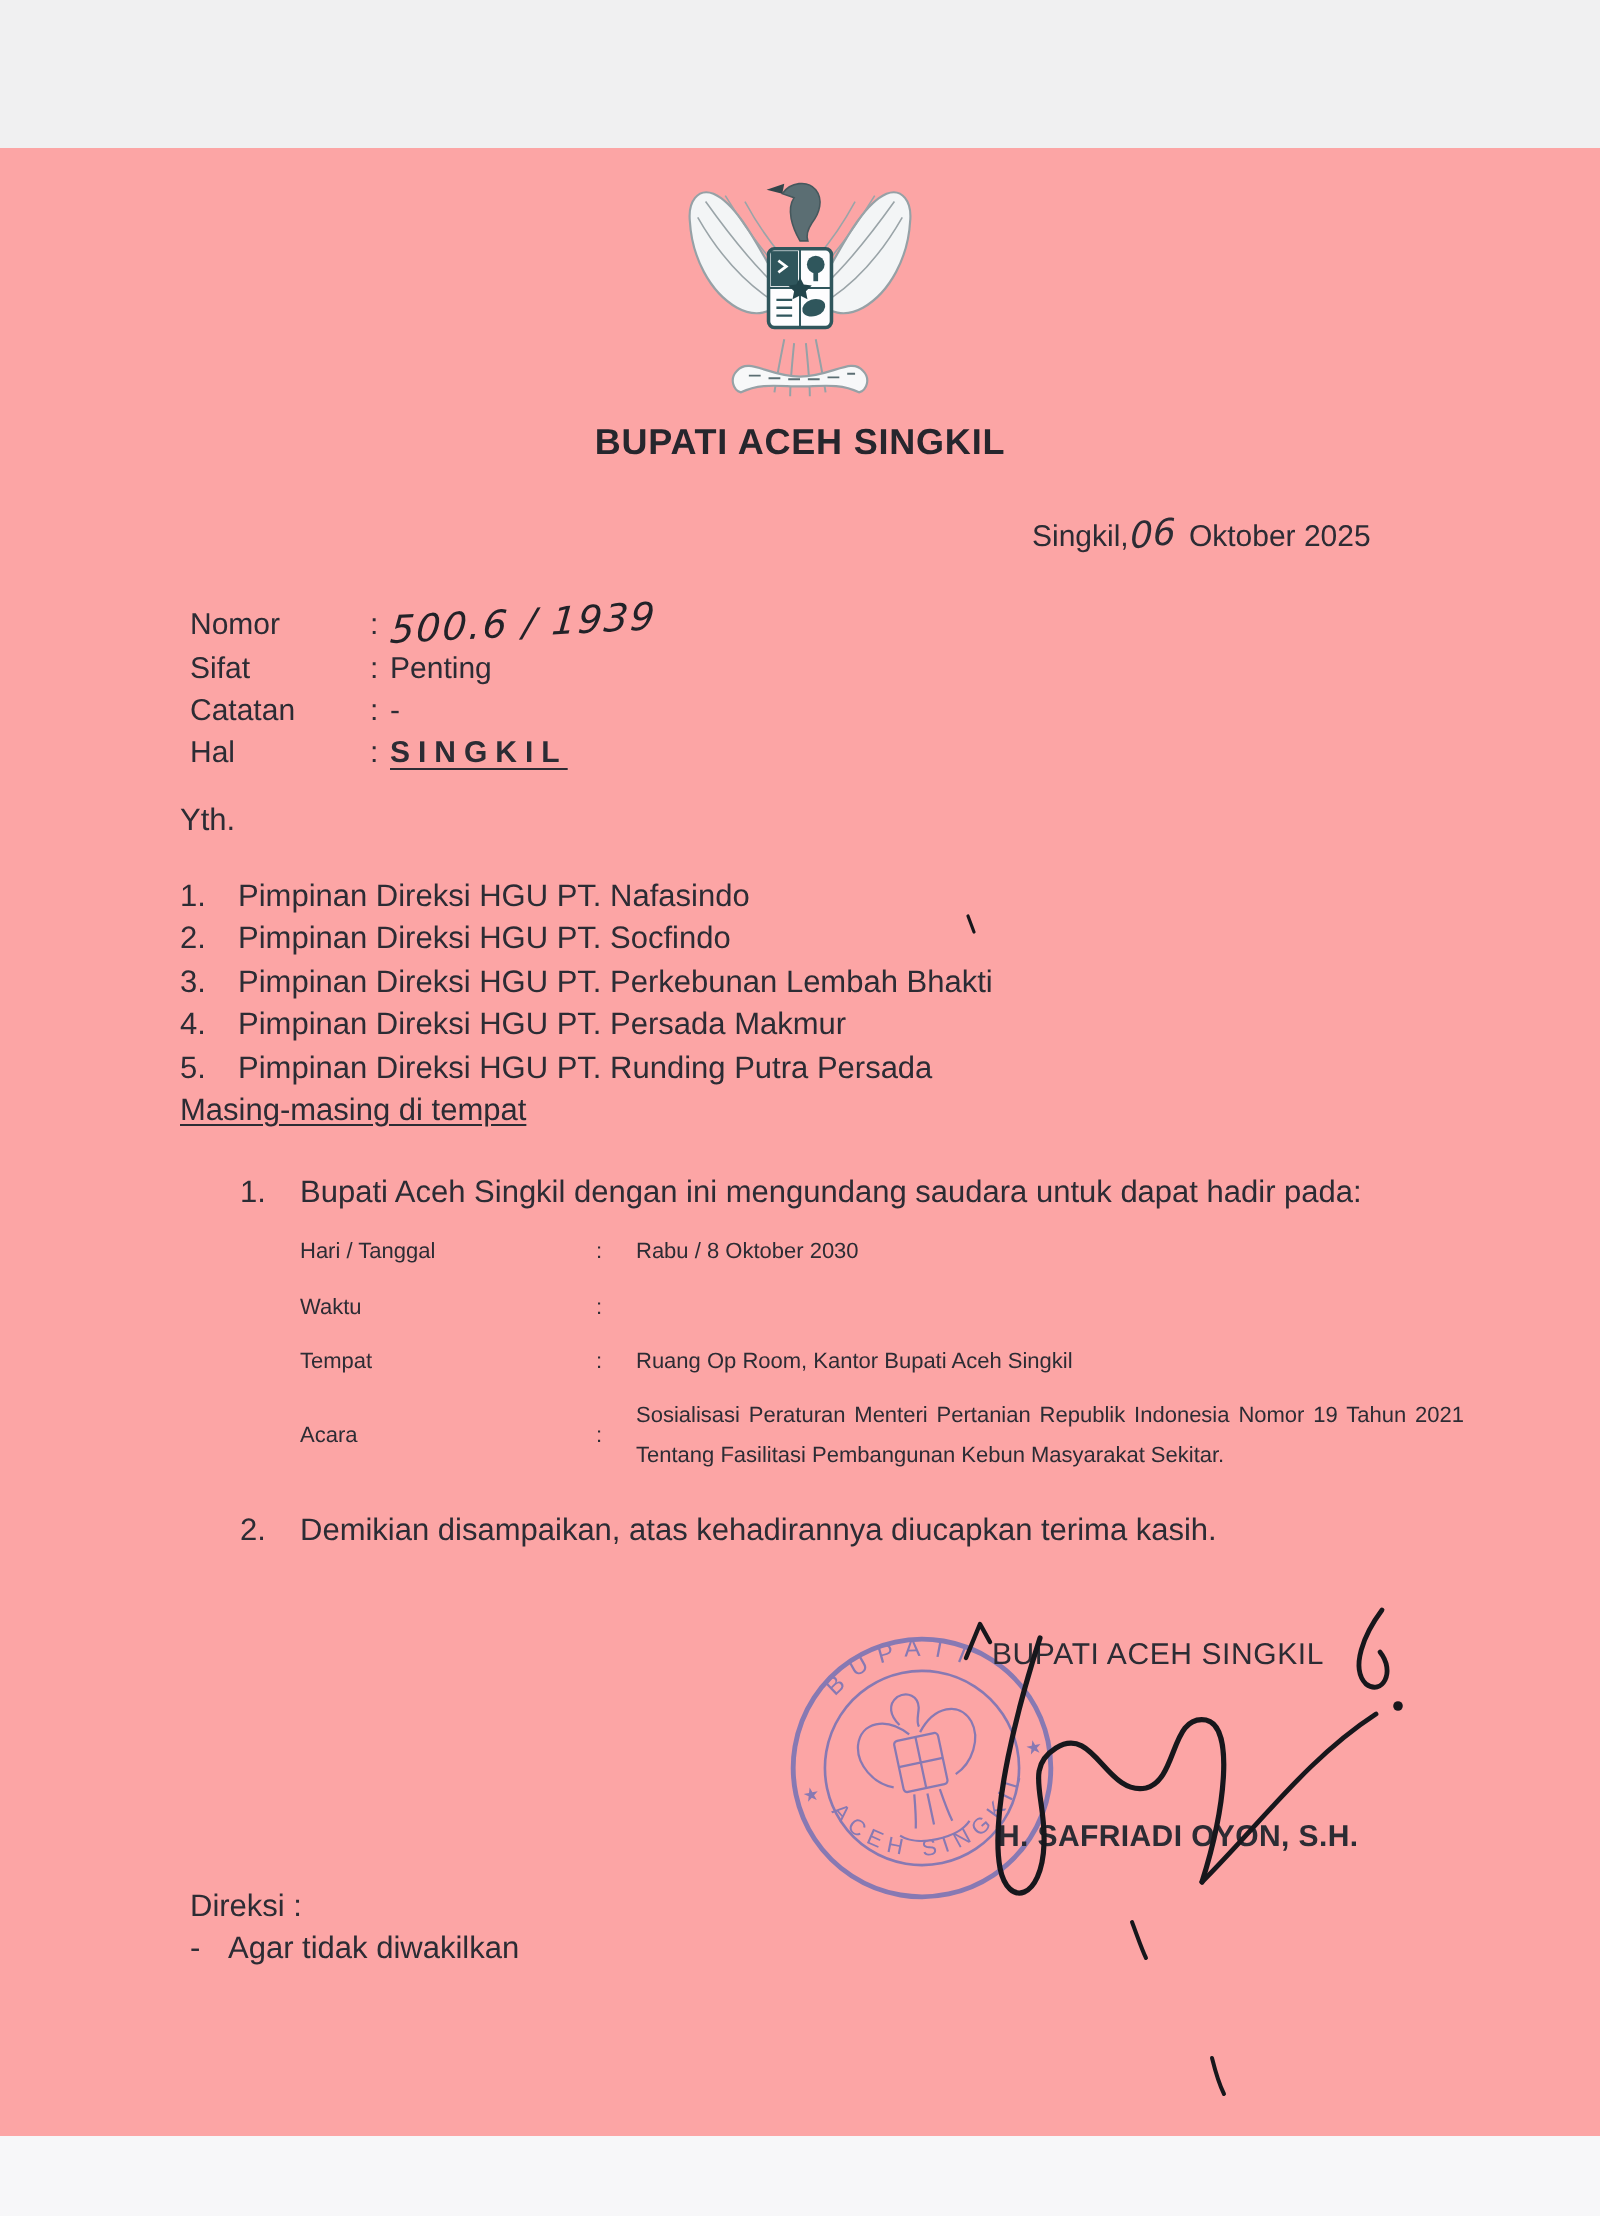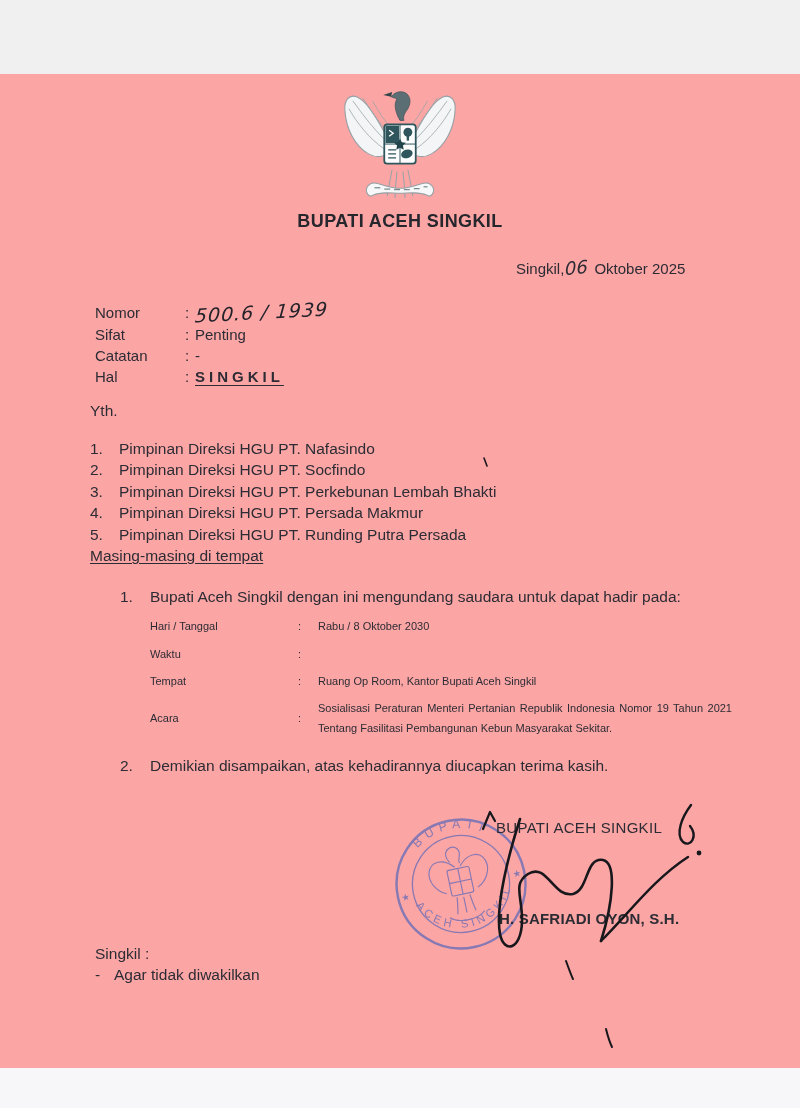--- a/index.html
+++ b/index.html
@@ -238,19 +238,19 @@
       <path stroke-width="2.4" d="M601,941 C630,912 654,879 688,857"></path>
       <circle cx="699" cy="853" r="2.4" fill="#17171c" stroke="none"></circle>
       <path stroke-width="2.4" d="M691,805 C682,817 675,834 683,842 C691,848 698,836 690,826"></path>
       <path stroke-width="2" d="M566,961 C569,969 571,975 573,979"></path>
       <path stroke-width="2" d="M606,1029 C608,1037 610,1043 612,1047"></path>
       <path stroke-width="1.6" d="M484,458 L487,466"></path>
     </g>
   </svg>
 
   <div class="note">
-    <div>Singkil :</div>
+    <div>Direksi :</div>
     <div class="note-item">
       <span class="n-bullet">-</span>
       <span>Agar tidak diwakilkan</span>
     </div>
   </div>
 </div>
 
 </body></html>

